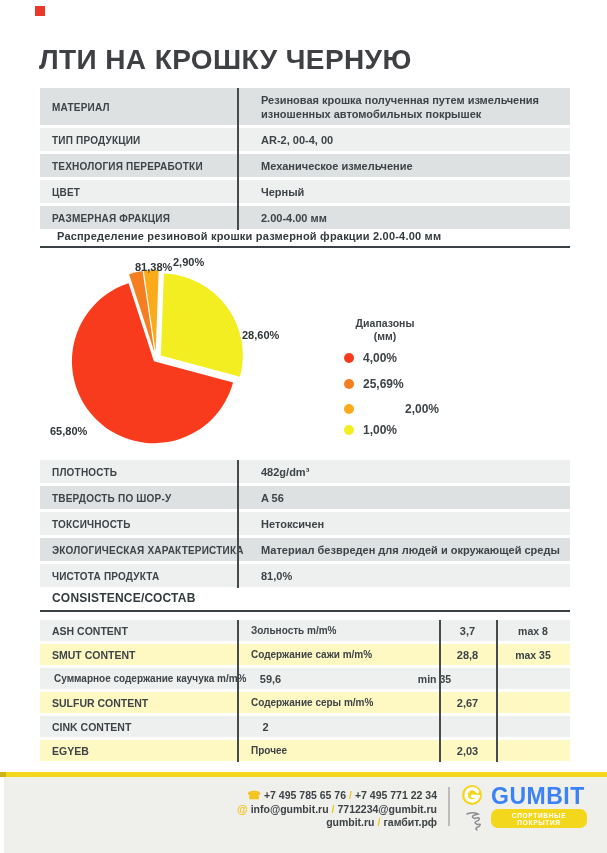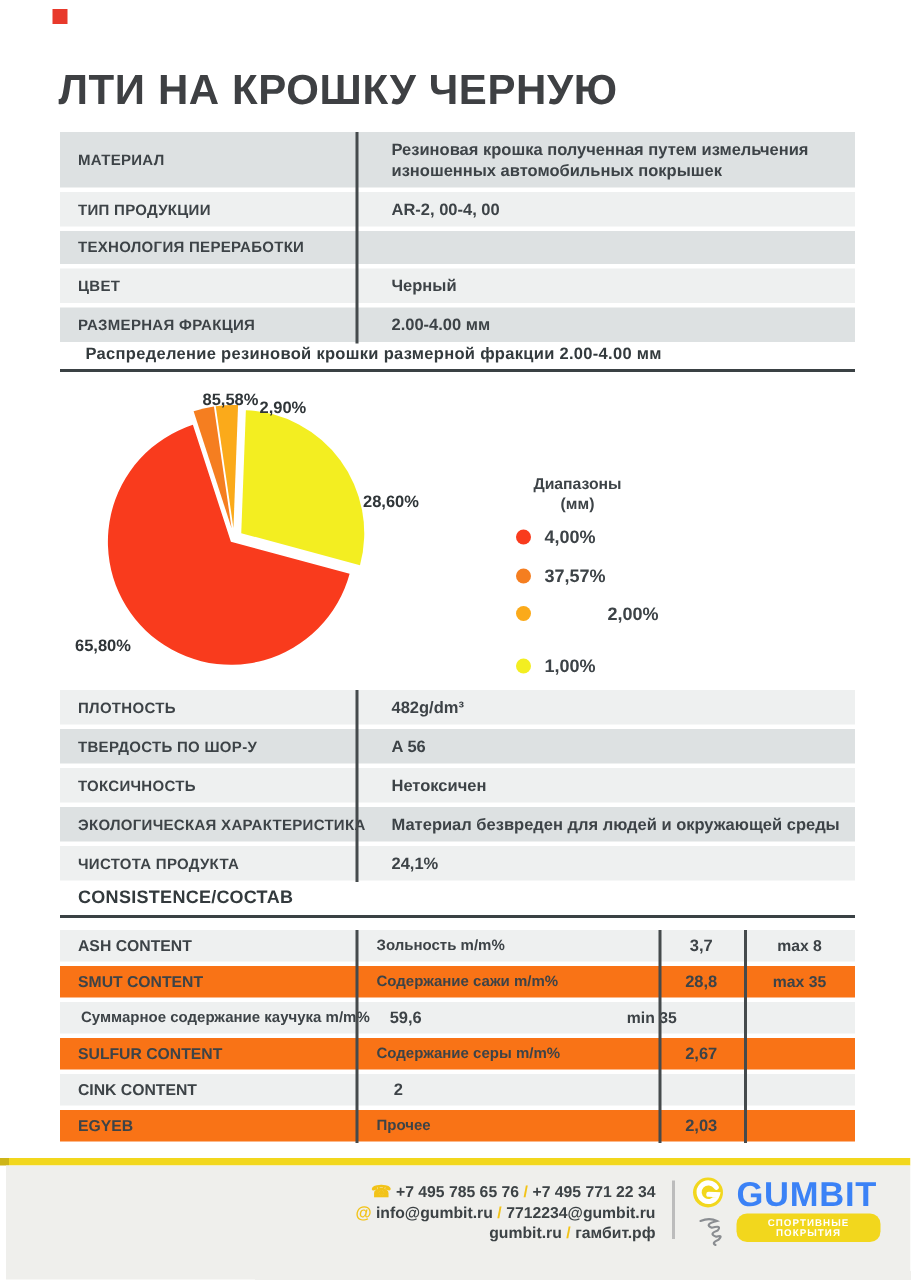--- a/index.html
+++ b/index.html
@@ -25,21 +25,21 @@
   #chart-area{position:absolute;left:40px;top:255px;width:530px;height:200px;}
   #pie-svg{position:absolute;left:0;top:0;}
   .pie-label{position:absolute;font-size:11px;color:#2f3538;}
   #legend{position:absolute;left:290px;top:62px;width:140px;font-size:11.5px;}
   .legend-title{position:absolute;left:10px;top:0;width:90px;text-align:center;font-size:10.5px;line-height:13px;}
   .legend-item{position:absolute;left:14px;display:flex;align-items:center;}
   .legend-dot{width:10px;height:10px;border-radius:50%;margin-right:9px;}
   .legend-label{font-size:12px;}
   
   .comp-row{display:flex;min-height:21px;margin-bottom:3px;align-items:center;}
-  .comp-row.dark{background:#f97316;}
+  .comp-row.dark{background:#fef9c3;}
   .comp-row.light{background:#eef0f0;}
   .comp-row .c1{width:197px;box-sizing:border-box;padding-left:12px;font-size:10.5px;white-space:nowrap;}
   .comp-row .c2{width:202px;box-sizing:border-box;padding-left:14px;font-size:10px;white-space:nowrap;}
   .comp-row .c3{width:57px;text-align:center;font-size:11px;}
   .comp-row .c4{flex:1;text-align:center;font-size:10.5px;}
   
   #footer{position:absolute;left:0;top:772px;width:607px;height:102px;}
   .f-bar{position:absolute;left:6px;right:0;top:0;height:5px;background:#f2d71d;}
   .f-bar-notch{position:absolute;left:0;top:0;width:6px;height:5px;background:#cdb417;}
   .f-body{position:absolute;left:4px;right:0;top:5px;bottom:0;background:#efefec;}
@@ -66,20 +66,21 @@
 <div class="kv-row dark">
       <div class="c1">МАТЕРИАЛ</div>
       <div class="c2">Резиновая крошка полученная путем измельчения изношенных автомобильных покрышек</div>
     </div>
     <div class="kv-row light">
       <div class="c1">ТИП ПРОДУКЦИИ</div>
       <div class="c2">AR-2, 00-4, 00</div>
     </div>
     <div class="kv-row dark">
       <div class="c1">ТЕХНОЛОГИЯ ПЕРЕРАБОТКИ</div>
+      <div class="c2">Механическое измельчение</div>
     </div>
     <div class="kv-row light">
       <div class="c1">ЦВЕТ</div>
       <div class="c2">Черный</div>
     </div>
     <div class="kv-row dark">
       <div class="c1">РАЗМЕРНАЯ ФРАКЦИЯ</div>
       <div class="c2">2.00-4.00 мм</div>
     </div>
   </div>
@@ -87,42 +88,42 @@
 <div class="sec-title" style="left:57px;top:230px;">Распределение резиновой крошки размерной фракции 2.00-4.00 мм</div>
 <div class="rule" style="top:246px;"></div>
 
 <div id="chart-area">
   <svg id="pie-svg" width="530" height="200" viewBox="0 0 530 200">
       <path d="M 114.41 97.18 L 89.07 19.20 A 82 82 0 0 1 102.60 16.04 Z" fill="#f57e20"></path>
       <path d="M 115.63 97.01 L 103.82 15.86 A 82 82 0 0 1 118.72 15.07 Z" fill="#fbaa1a"></path>
       <path d="M 120.83 100.44 L 123.92 18.50 A 82 82 0 0 1 199.99 121.83 Z" fill="#f3ee21"></path>
       <path d="M 113.93 106.17 L 193.09 127.56 A 82 82 0 1 1 88.59 28.19 Z" fill="#f93b1d"></path>
     </svg>
-  <div class="pie-label" style="left:95px;top:6px;">85,58%</div>
-  <div class="pie-label" style="left:133px;top:1px;margin-top:10px;">2,90%</div>
+  <div class="pie-label" style="left:95px;top:6px;">81,38%</div>
+  <div class="pie-label" style="left:133px;top:1px;">2,90%</div>
   <div class="pie-label" style="left:202px;top:74px;">28,60%</div>
   <div class="pie-label" style="left:10px;top:170px;">65,80%</div>
   <div id="legend">
     <div class="legend-title">
       <div>Диапазоны</div>
       <div>(мм)</div>
     </div>
   <div class="legend-item" style="top: 34px;">
         <span class="legend-dot" style="background: rgb(249, 59, 29);"></span>
         <span class="legend-label">4,00%</span>
       </div>
       <div class="legend-item" style="top: 59.5px;">
         <span class="legend-dot" style="background: rgb(245, 126, 32);"></span>
-        <span class="legend-label">37,57%</span>
+        <span class="legend-label">25,69%</span>
       </div>
       <div class="legend-item" style="top: 85px; gap: 42px;">
         <span class="legend-dot" style="background: rgb(251, 170, 26);"></span>
         <span class="legend-label">2,00%</span>
       </div>
-      <div class="legend-item" style="top: 120px;">
+      <div class="legend-item" style="top: 106px;">
         <span class="legend-dot" style="background: rgb(243, 238, 33);"></span>
         <span class="legend-label">1,00%</span>
       </div>
     </div>
 </div>
 
 <div class="kv-table" style="top:460px;">
   <div class="vline" style="left:197px;"></div>
 <div class="kv-row light">
       <div class="c1">ПЛОТНОСТЬ</div>
@@ -135,21 +136,21 @@
     <div class="kv-row light">
       <div class="c1">ТОКСИЧНОСТЬ</div>
       <div class="c2">Нетоксичен</div>
     </div>
     <div class="kv-row dark">
       <div class="c1">ЭКОЛОГИЧЕСКАЯ ХАРАКТЕРИСТИКА</div>
       <div class="c2">Материал безвреден для людей и окружающей среды</div>
     </div>
     <div class="kv-row light">
       <div class="c1">ЧИСТОТА ПРОДУКТА</div>
-      <div class="c2">24,1%</div>
+      <div class="c2">81,0%</div>
     </div>
   </div>
 
 <div class="sec-title" style="left:52px;top:591px;font-size:12px;text-align:center;">CONSISTENCE/СОСТАВ</div>
 <div class="rule" style="top:610px;"></div>
 
 <div class="kv-table" style="top:620px;" id="comp-table">
   <div class="vline" style="left:197px;"></div>
   <div class="vline" style="left:399px;"></div>
   <div class="vline" style="left:456px;"></div>

